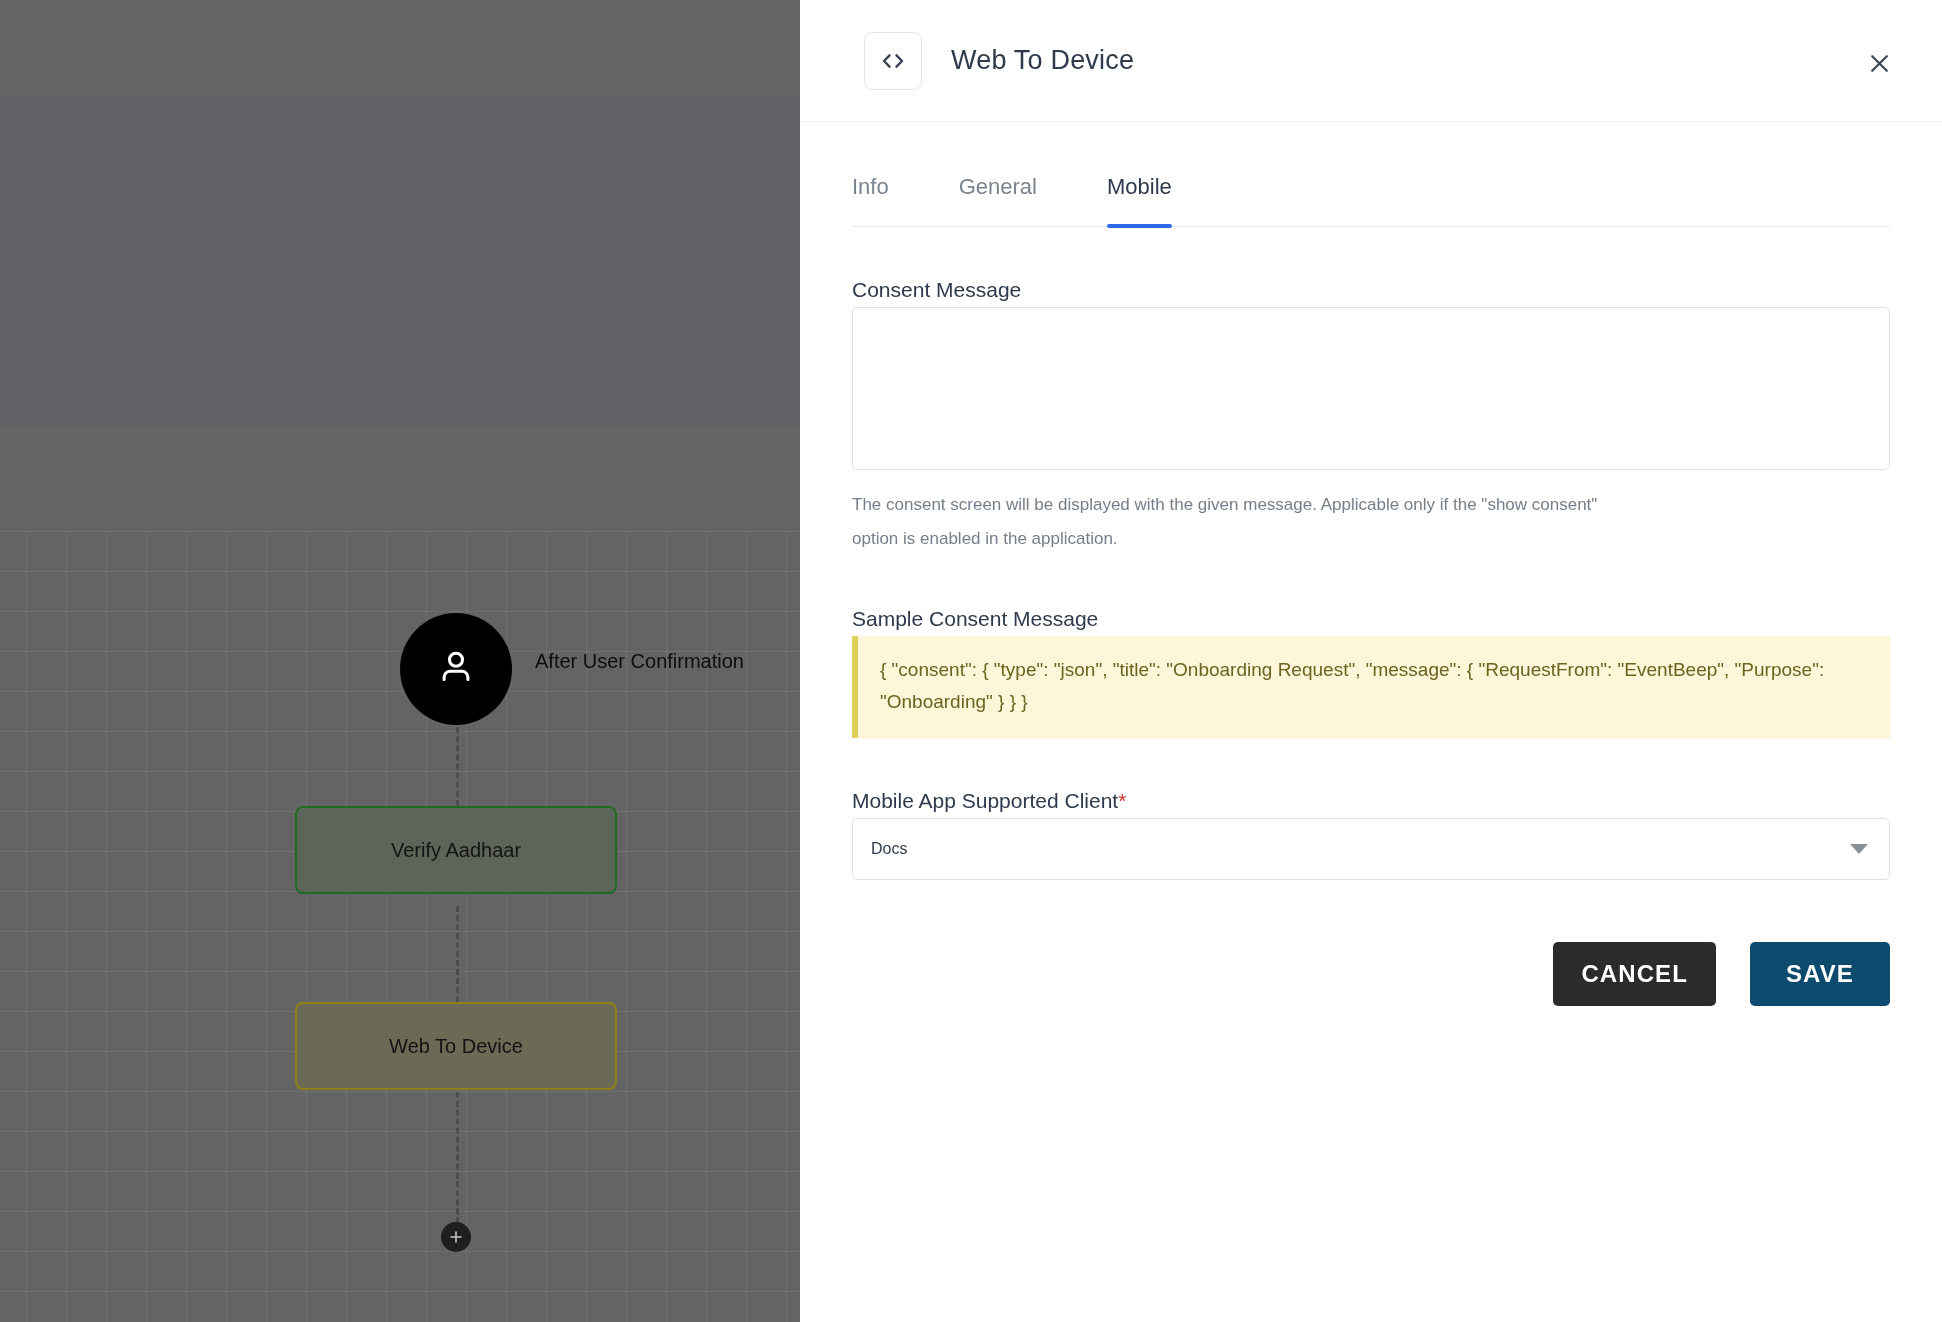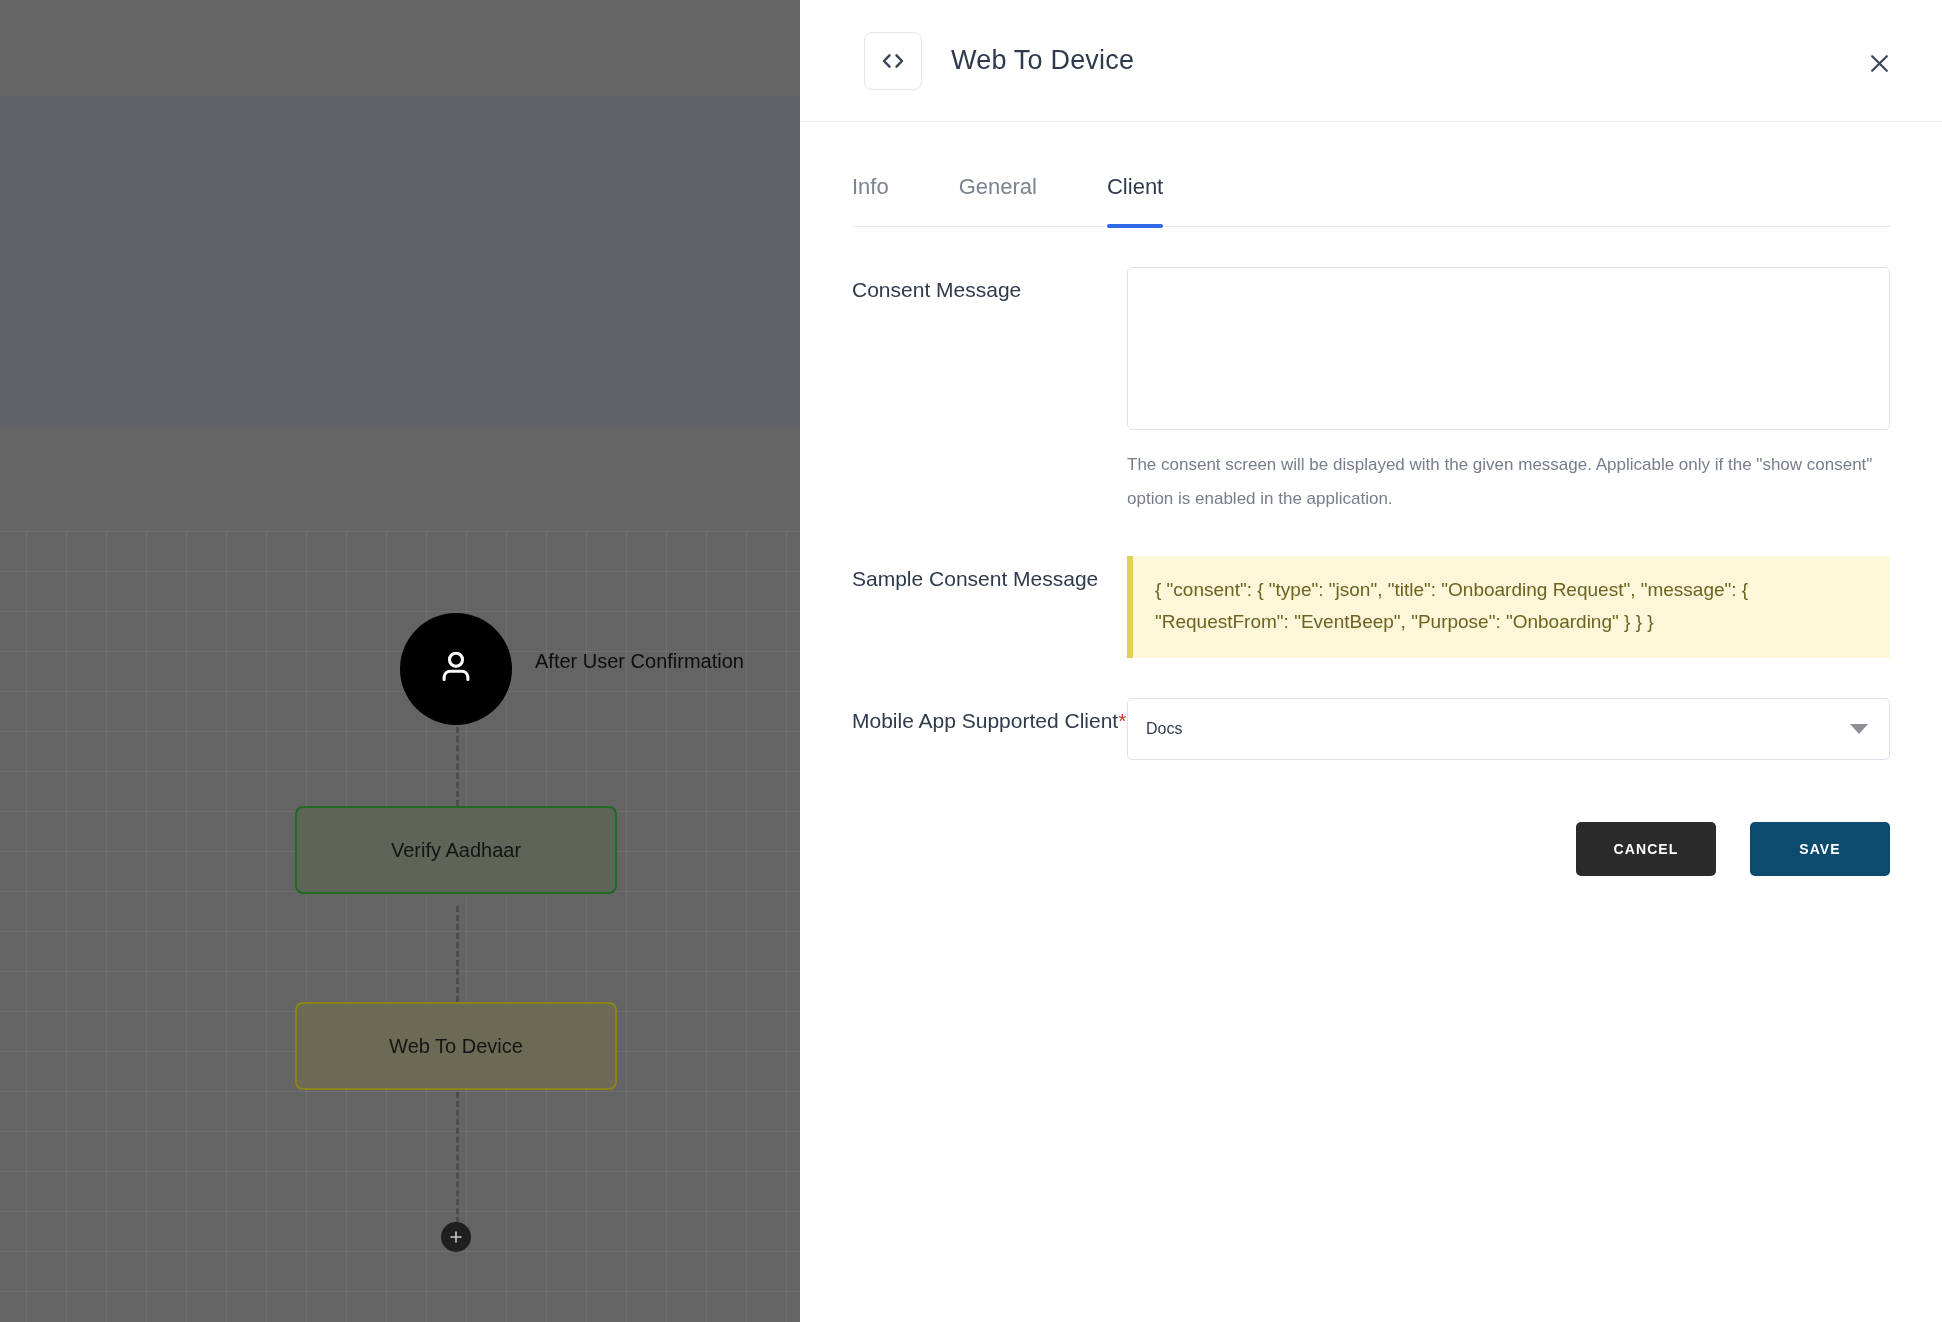--- a/index.html
+++ b/index.html
@@ -103,21 +103,21 @@
   }
   .tab.active { color: #2f3a4c; }
   .tab.active::after {
     content:""; position:absolute; left:0; right:0; bottom:-2px;
     height: 4px; background:#2f6ae8; border-radius: 2px;
   }
 
   .form {
     padding: 0 52px;
   }
-  .row { display: flex; padding-top: 40px; }
+  .row { display: flex; padding-top: 40px; flex-direction: column; }
   .row-label {
     width: 275px; flex: none; padding-top: 6px;
     font-size: 21px; line-height: 34px; color: #2f3a4c;
   }
   .req { color:#d0342c; }
   .row-field { flex: 1; min-width: 0; }
 
   textarea.consent {
     width: 100%; height: 163px;
     border: 1px solid #dde1e9; border-radius: 5px;
@@ -147,23 +147,23 @@
     position:absolute; right: 22px; top: 50%; transform: translateY(-50%);
     width: 0; height: 0;
     border-left: 9px solid transparent; border-right: 9px solid transparent;
     border-top: 10px solid #8b8f96;
   }
   .actions {
     display:flex; justify-content:flex-end; gap: 22px;
     padding: 62px 52px 0 52px;
   }
   .btn {
-    height: 54px; min-width: 140px; padding: 16px 28px;
+    height: 64px; min-width: 140px; padding: 16px 28px;
     border: none; border-radius: 5px; cursor: pointer;
-    font-size: 14px; letter-spacing: 1.1px; font-weight: bold;
+    font-size: 24px; letter-spacing: 1.1px; font-weight: bold;
     font-family: "Liberation Sans", sans-serif;
   }
   .btn-cancel { background:#2b2b2b; color:#fff; }
   .btn-save { background:#0c4a6e; color:#fff;margin-left:12px; }
 </style>
 </head>
 <body>
 
 <div id="root">
 
@@ -219,21 +219,21 @@
       <div class="close-btn">
         <svg width="27" height="27" viewBox="0 0 24 24" fill="none" stroke="currentColor" stroke-width="2" stroke-linecap="round">
           <path d="M5.5 5.5l13 13M18.5 5.5l-13 13"></path>
         </svg>
       </div>
     </div>
 
     <div class="tabs">
       <div class="tab">Info</div>
       <div class="tab">General</div>
-      <div class="tab active">Client</div>
+      <div class="tab active">Mobile</div>
     </div>
 
     <div class="form">
 
       <div class="row">
         <div class="row-label">Consent Message</div>
         <div class="row-field">
           <textarea class="consent" placeholder="" style=""></textarea>
           <div class="hint">The consent screen will be displayed with the given message. Applicable only if the "show consent" option is enabled in the application.</div>
         </div>

